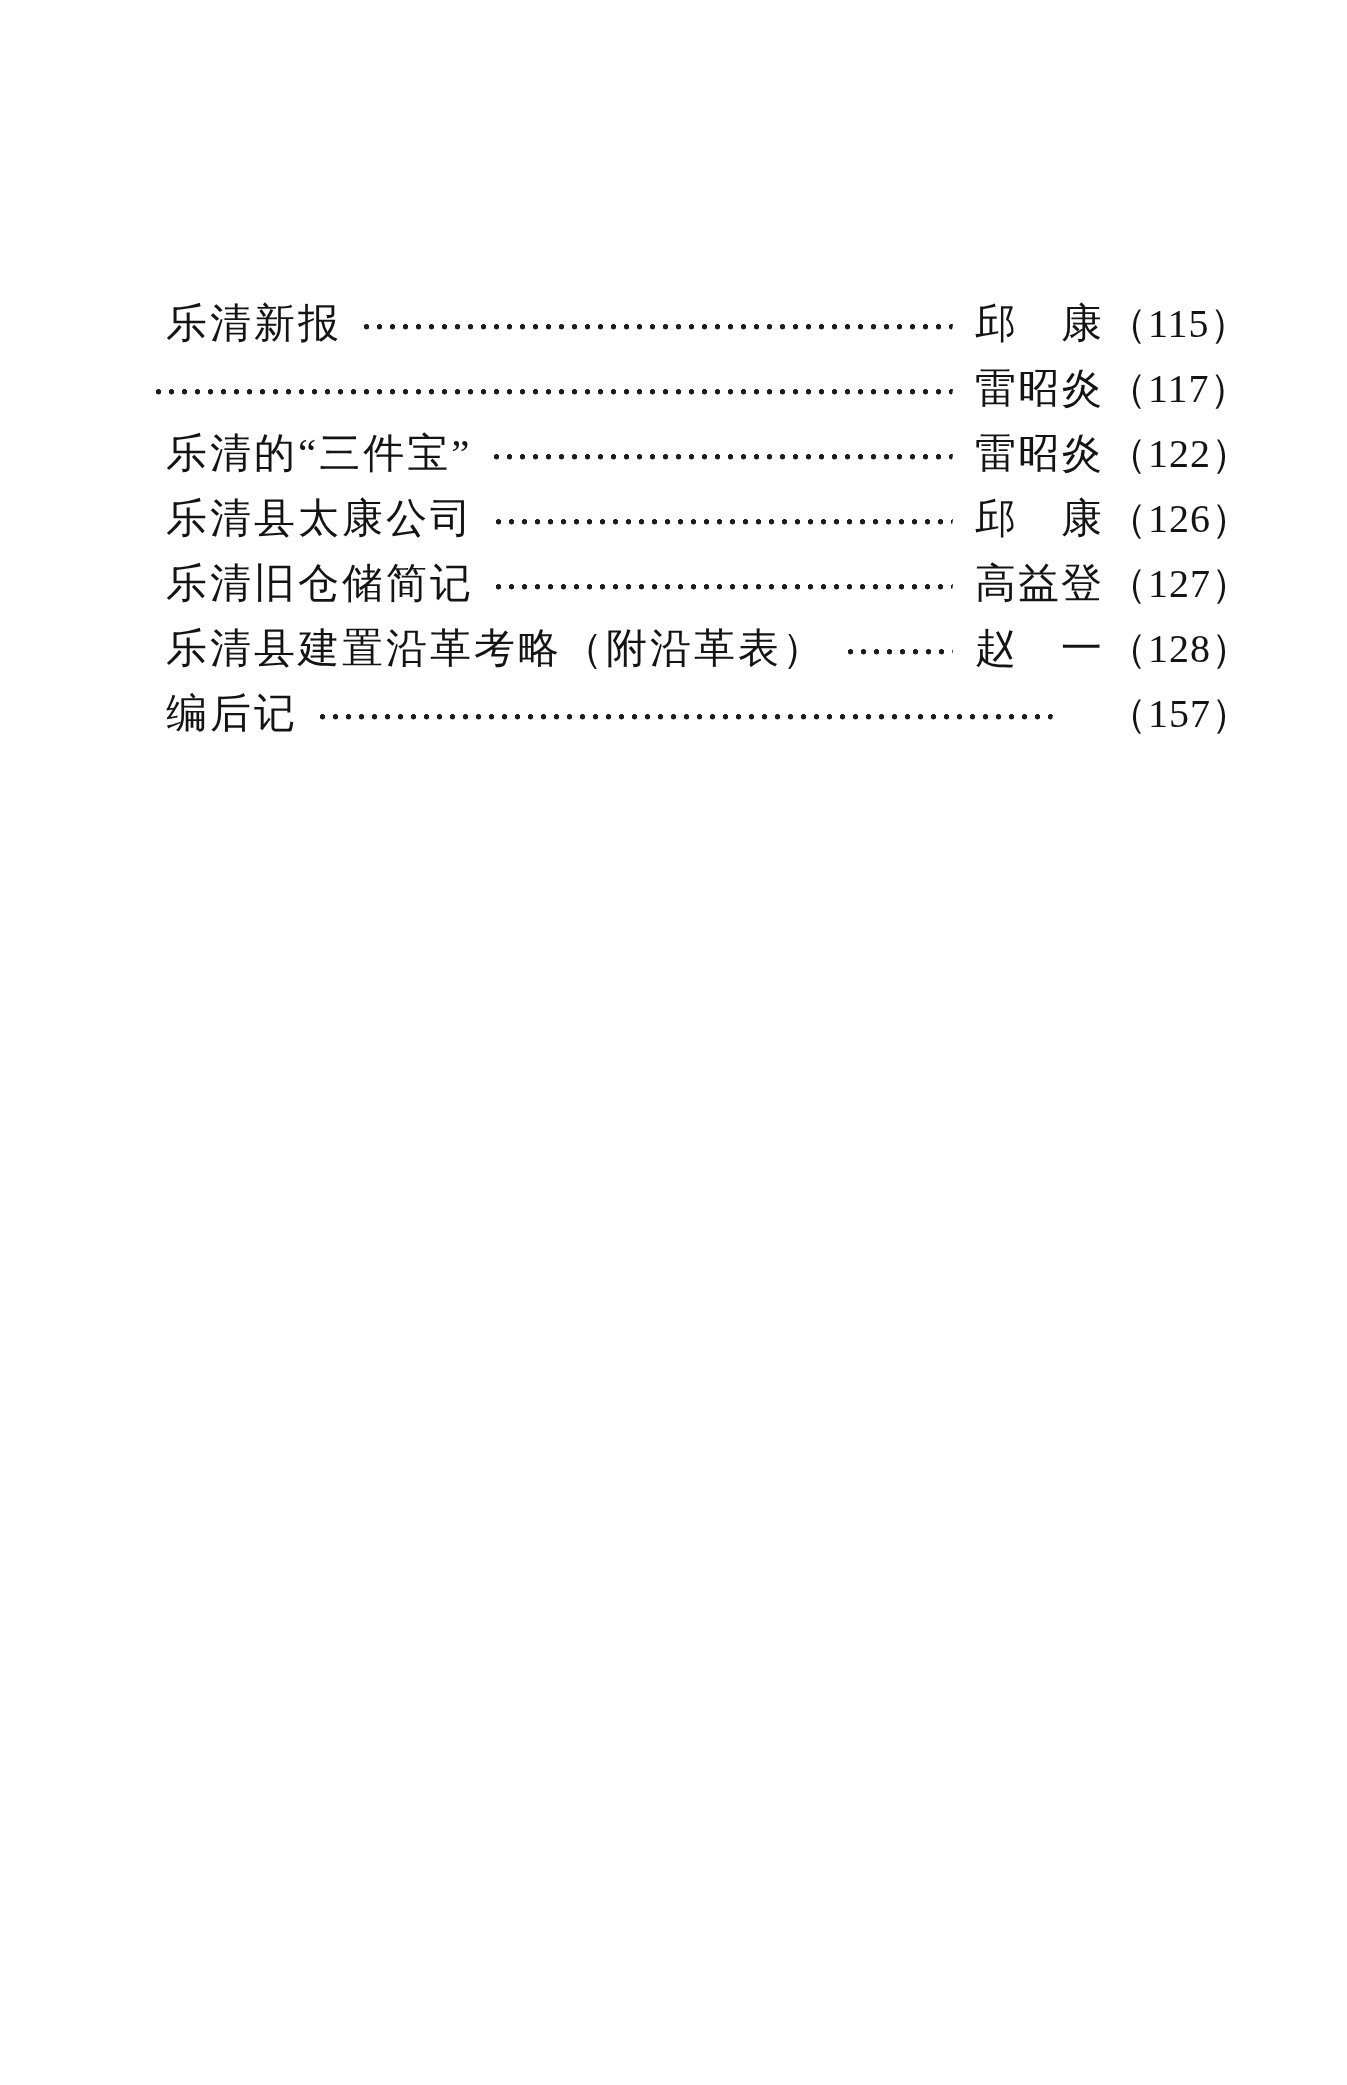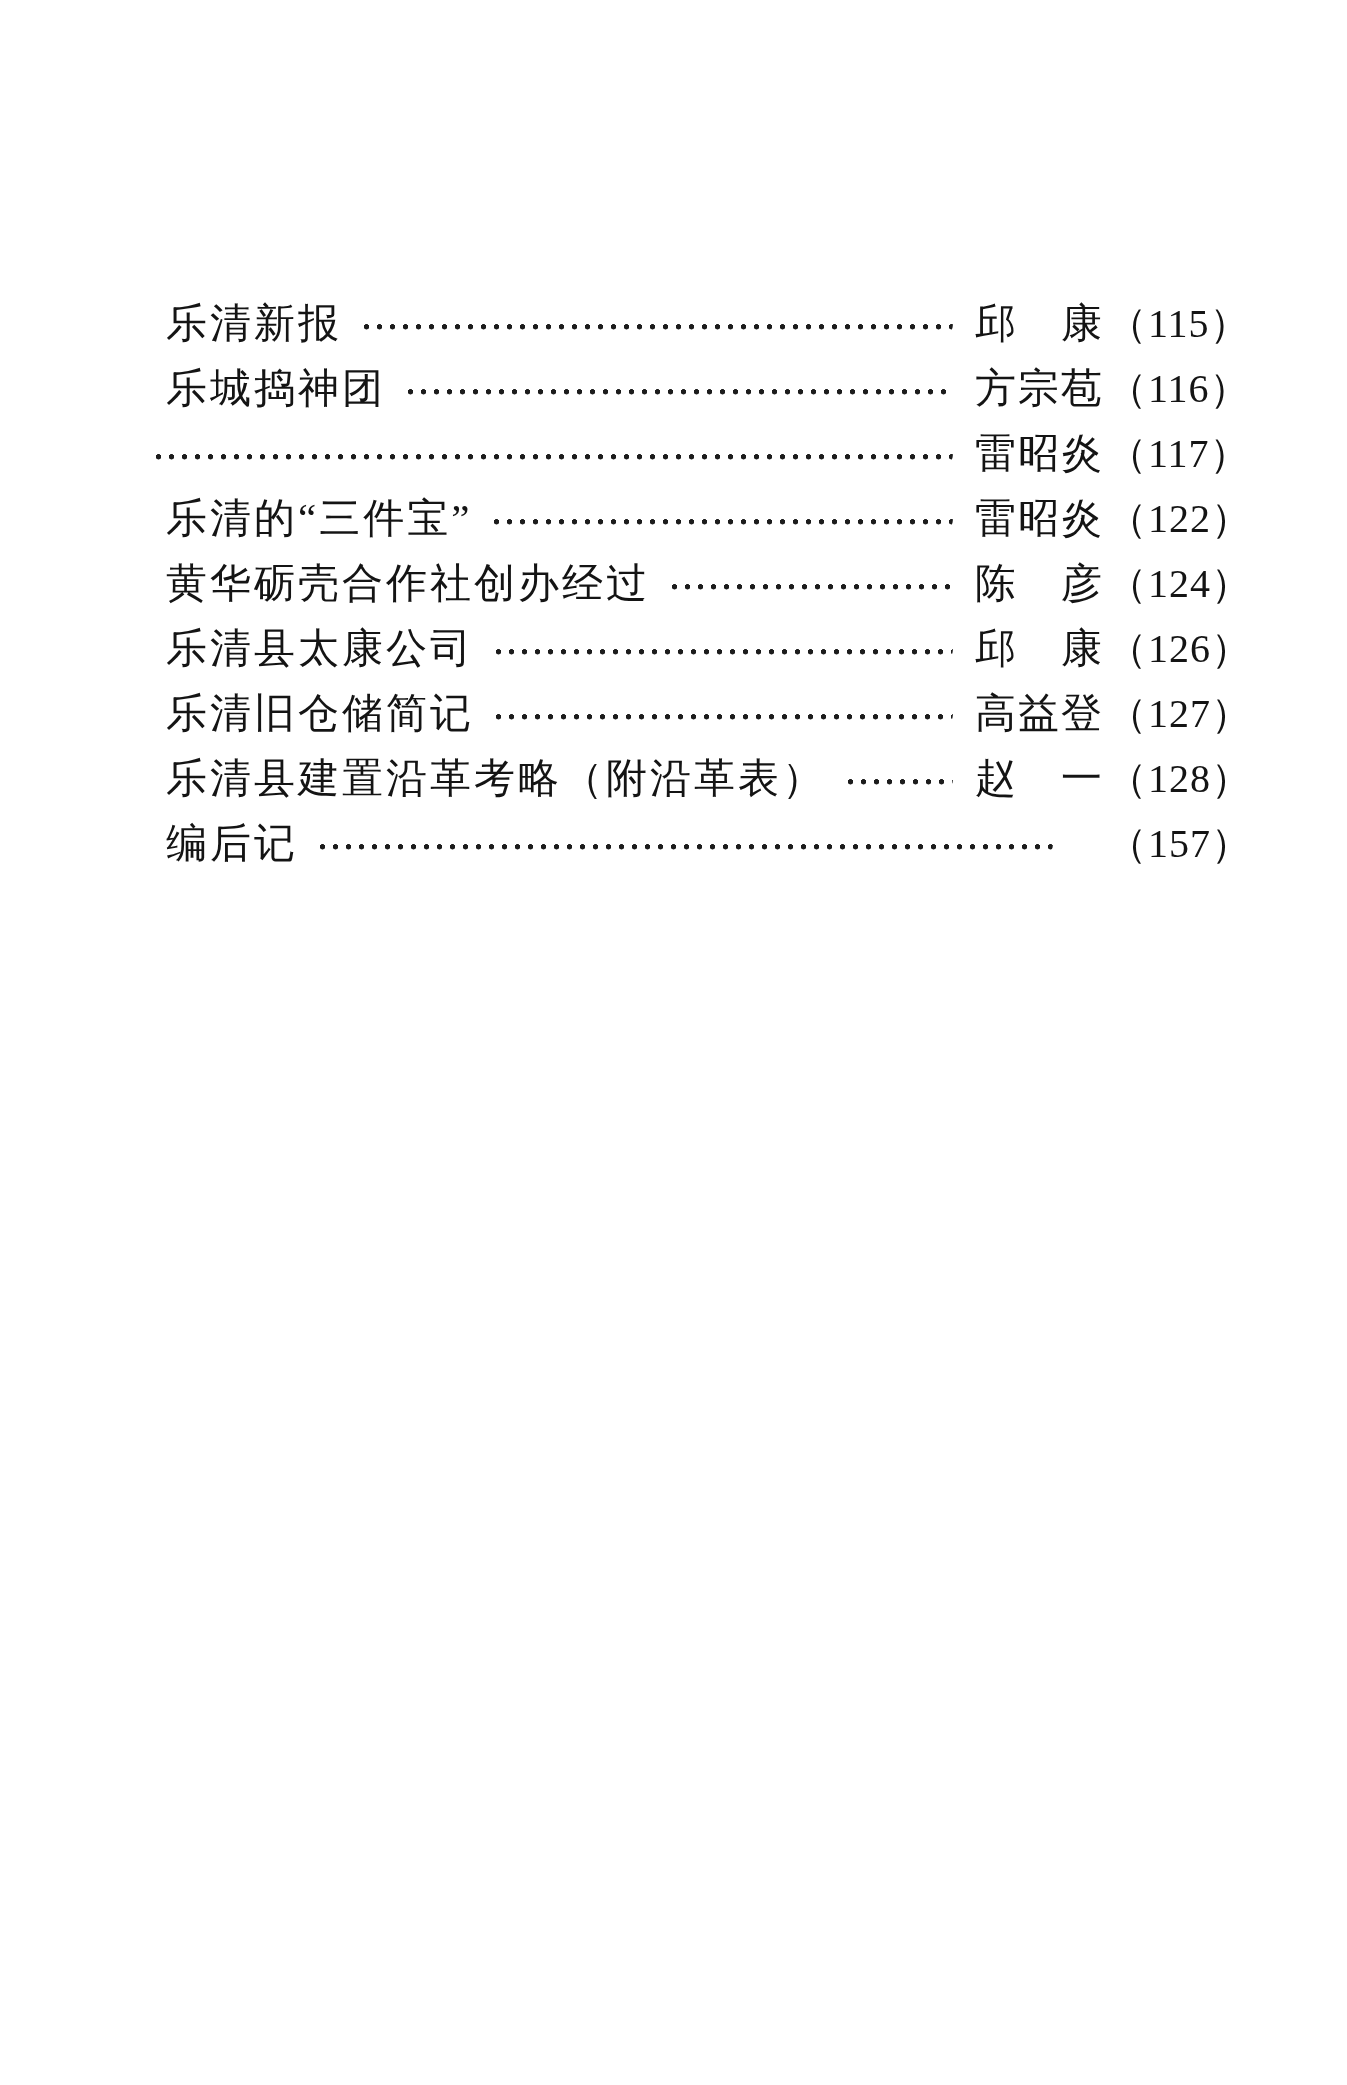--- a/index.html
+++ b/index.html
@@ -82,46 +82,34 @@
 
 <div class="scan-page">
   <div class="toc">
   <div class="toc-row">
     <span class="entry-title">乐清新报</span>
     <span class="dot-leader"></span>
     <span class="entry-author">邱　康</span>
     <span class="entry-page">（115）</span>
   </div>
 
-  <div class="toc-row">
-    <span class="entry-title">乐城捣神团</span>
-    <span class="dot-leader"></span>
-    <span class="entry-author">方宗苞</span>
-    <span class="entry-page">（116）</span>
-  </div>
 
   <div class="toc-row">
     <span class="dot-leader"></span>
     <span class="entry-author">雷昭炎</span>
     <span class="entry-page">（117）</span>
   </div>
 
   <div class="toc-row">
     <span class="entry-title">乐清的“三件宝”</span>
     <span class="dot-leader"></span>
     <span class="entry-author">雷昭炎</span>
     <span class="entry-page">（122）</span>
   </div>
 
-  <div class="toc-row">
-    <span class="entry-title">黄华砺壳合作社创办经过</span>
-    <span class="dot-leader"></span>
-    <span class="entry-author">陈　彦</span>
-    <span class="entry-page">（124）</span>
-  </div>
 
   <div class="toc-row">
     <span class="entry-title">乐清县太康公司</span>
     <span class="dot-leader"></span>
     <span class="entry-author">邱　康</span>
     <span class="entry-page">（126）</span>
   </div>
 
   <div class="toc-row">
     <span class="entry-title">乐清旧仓储简记</span>

